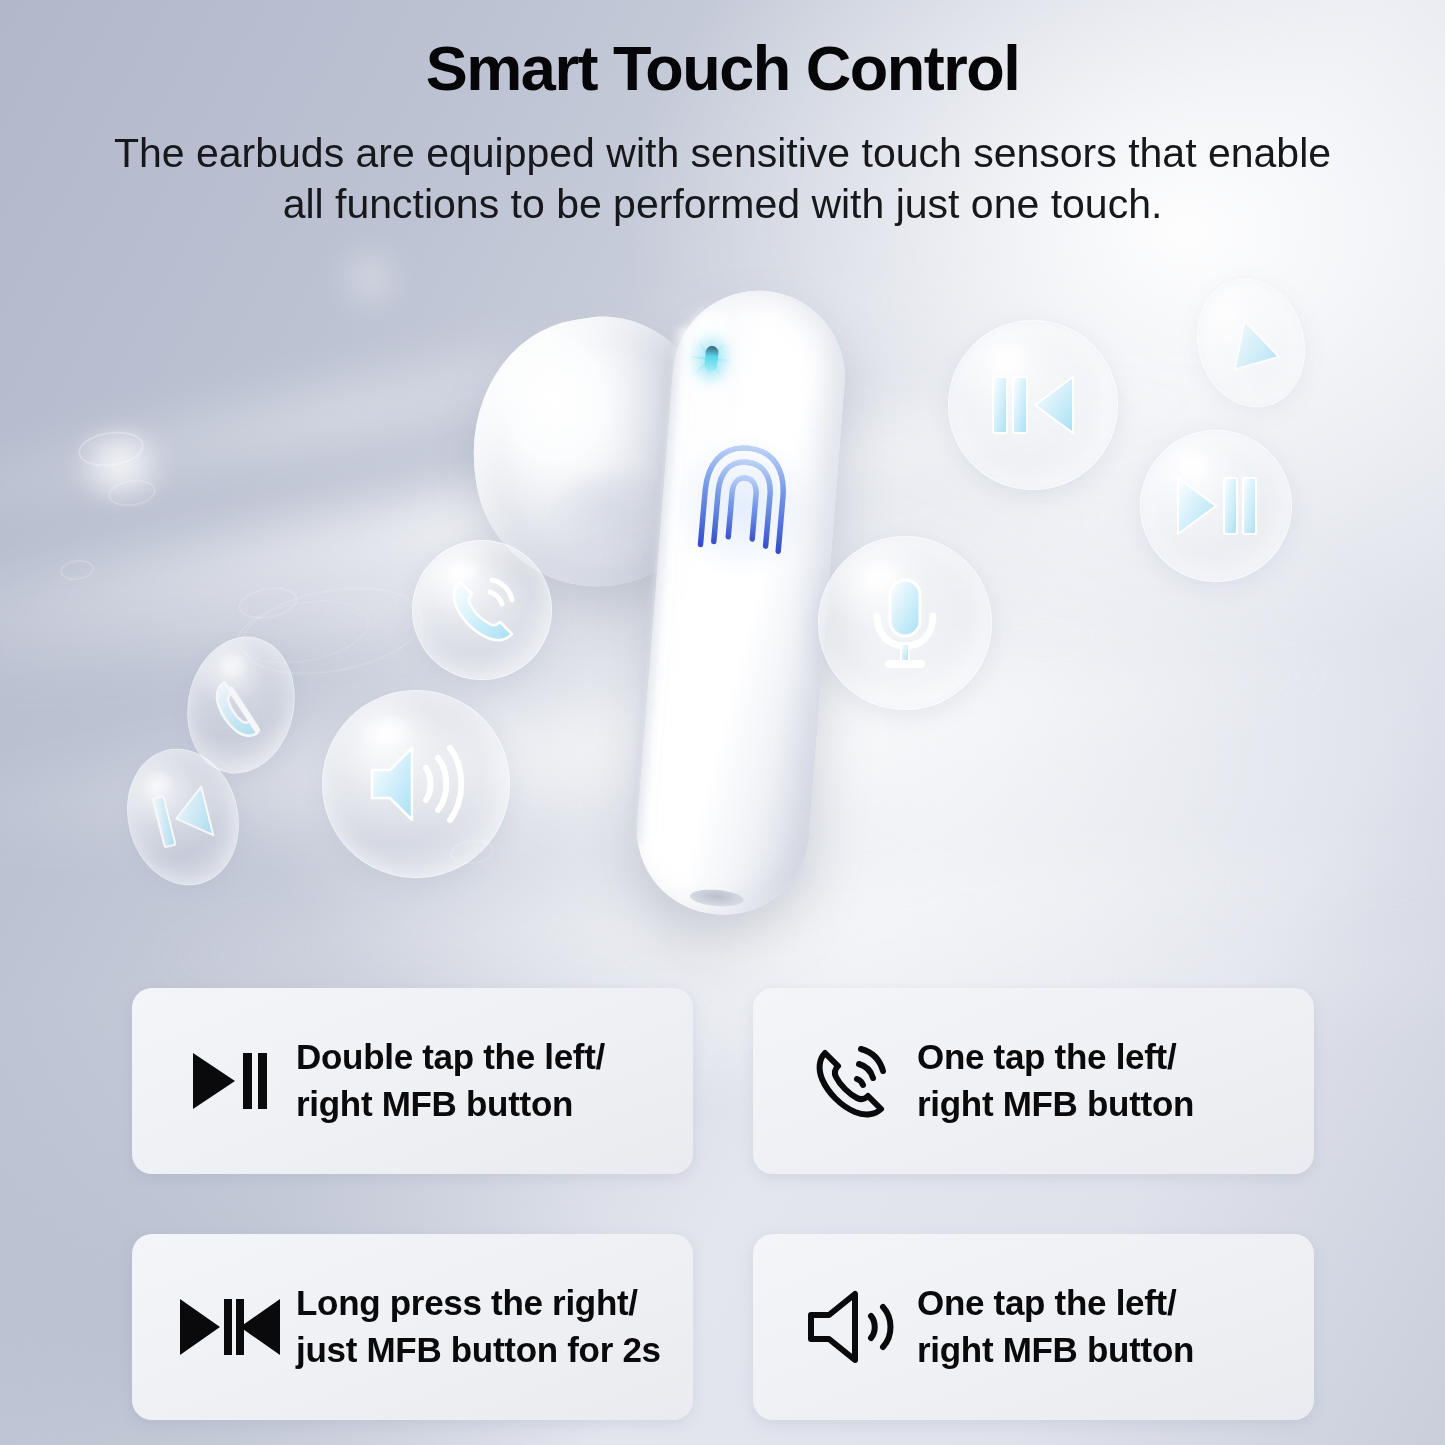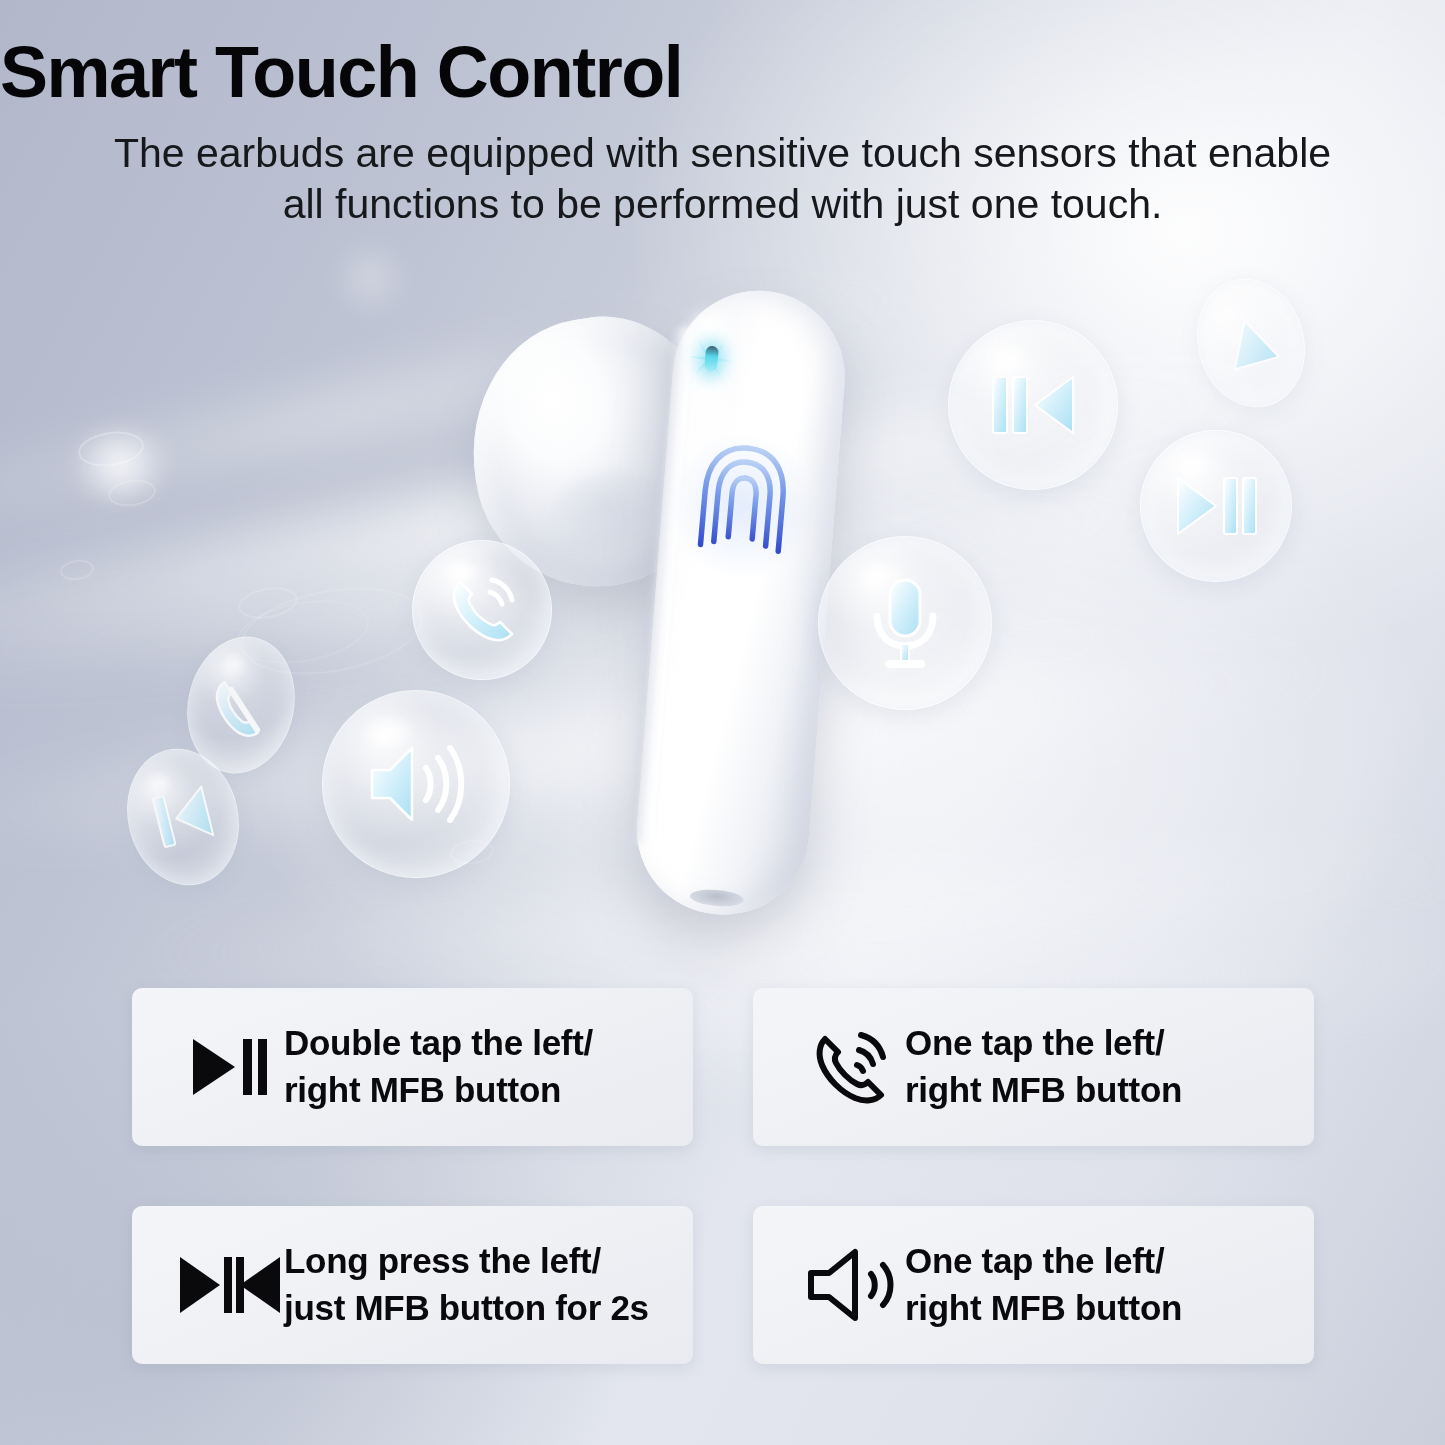--- a/index.html
+++ b/index.html
@@ -47,22 +47,22 @@
     border-radius: 50%;
     border: 2px solid rgba(255,255,255,0.55);
     pointer-events: none;
   }
 
   
   .title {
     position: absolute;
     left: 0; right: 0;
     top: 36px;
-    text-align: left;
-    font-size: 72px;
+    text-align: center;
+    font-size: 63px;
     font-weight: 700;
     letter-spacing: -1.5px;
     color: #060608;
     line-height: 1.02;
   }
   .subtitle {
     position: absolute;
     left: 100px; right: 100px;
     top: 128px;
     text-align: center;
@@ -188,28 +188,29 @@
   .cards {
     position: absolute;
     left: 132px;
     top: 988px;
     width: 1182px;
     display: grid;
     grid-template-columns: 561px 561px;
     grid-gap: 60px 60px;
   }
   .card {
-    height: 158px;
-    border-radius: 10px;
+    height: 186px;
+    border-radius: 20px;
     background: linear-gradient(160deg, #f4f5f8 0%, #eff0f4 55%, #eaebf0 100%);
     box-shadow: 0 4px 14px rgba(130,138,160,0.18);
     display: flex;
     align-items: center;
     padding: 0 0 0 44px;
     box-sizing: border-box;
+    gap: 12px;
   }
   .card-icon {
     width: 108px;
     min-width: 108px;
     height: 92px;
     display: flex;
     align-items: center;
     justify-content: center;
     color: #0a0a0c;
   }
@@ -389,21 +390,21 @@
     <div class="card">
       <div class="card-icon">
         <svg width="104" height="60" viewBox="0 0 104 60">
           <path d="M2 2 L2 58 L42 30 Z" fill="currentColor"></path>
           <rect x="46" y="2" width="8" height="56" fill="currentColor"></rect>
           <rect x="58" y="2" width="8" height="56" fill="currentColor"></rect>
           <path d="M102 2 L102 58 L62 30 Z" fill="currentColor"></path>
         </svg>
       </div>
       <div>
-        <div class="card-text">Long press the left/</div>
+        <div class="card-text">Long press the right/</div>
         <div class="card-text">just MFB button for 2s</div>
       </div>
     </div>
 
     <div class="card">
       <div class="card-icon">
         <svg width="92" height="74" viewBox="0 0 92 74" fill="none" stroke="currentColor" stroke-width="6" stroke-linejoin="round" stroke-linecap="round">
           <path d="M6 25 L24 25 L50 4 L50 70 L24 49 L6 49 Z"></path>
           <path d="M66 26 C71 32 71 42 66 48"></path>
           <path d="M78 17 C88 28 88 46 78 57"></path>

